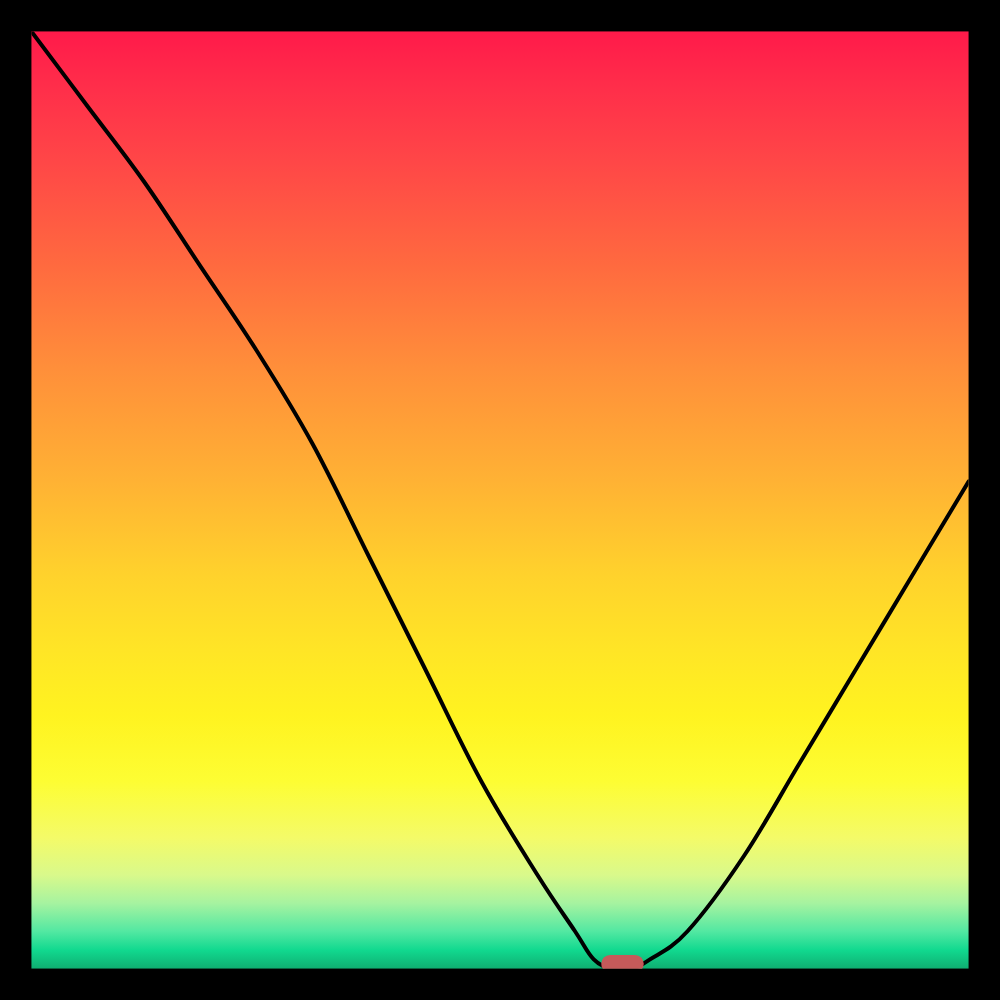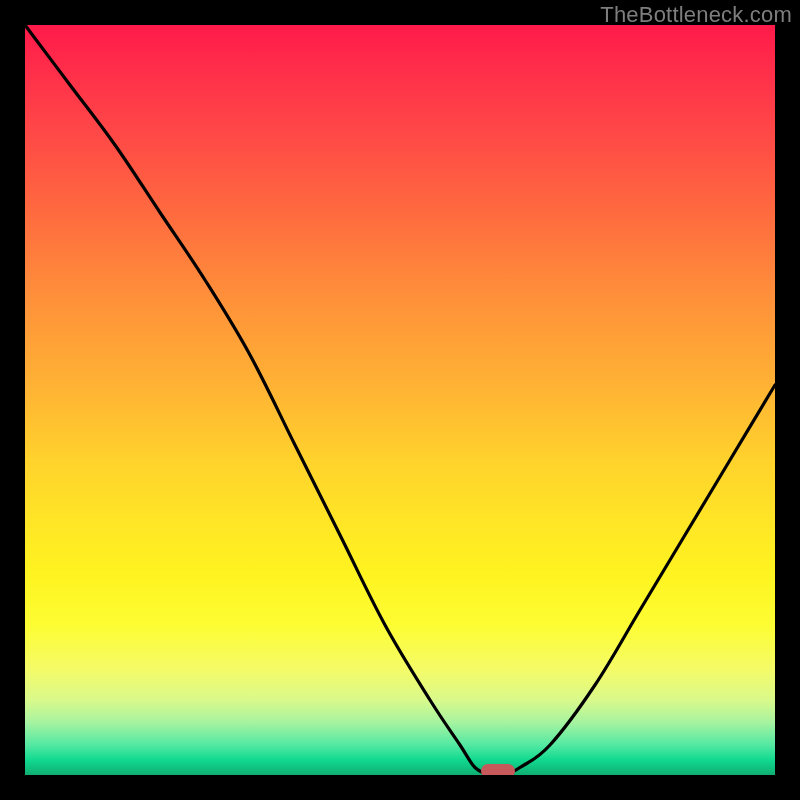--- a/index.html
+++ b/index.html
@@ -70,21 +70,20 @@
     height: 14px;
     border-radius: 7px;
     background: #c65a5a;
     transform: translate(-50%, -50%);
   }
 </style>
 </head>
 <body>
 
 <div class="frame">
-  <div class="watermark">TheBottleneck.com</div>
 
   <div class="plot-area">
     <div class="gradient"></div>
 
     <svg class="curve" viewBox="0 0 750 750" preserveAspectRatio="none">
       <path id="curve-path" d="M 0 0 C 8.1 10.799999999999999 28.8 38.400000000000006 45 60 C 61.2 81.6 73.8 97.05 90 120 C 106.2 142.95 118.8 163.2 135 187.5 C 151.2 211.8 163.8 229.35000000000002 180 255 C 196.2 280.65 208.8 300.29999999999995 225 329.99999999999994 C 241.2 359.69999999999993 253.8 387.6 270 420 C 286.2 452.4 298.8 477.6 315 510 C 331.2 542.4 343.8 570.3 360 600 C 376.2 629.7 391.5 653.4 405 675 C 418.5 696.6 426.8999999999999 707.85 434.99999999999994 720 C 443.09999999999997 732.15 444.59999999999997 737.1 450 742.5 C 455.40000000000003 747.9 459.6 748.65 465 750 C 470.4 751.35 474.6 751.35 480 750 C 485.4 748.65 486.9 747.9 495 742.5 C 503.1 737.1 511.5 734.85 525 720 C 538.5 705.15 553.8 684.3 570 660 C 586.2 635.7 598.8 612 615 585 C 631.2 558 643.8 537 660 510 C 676.2 483 688.8 462 705 435 C 721.2 408 741.9 373.5 750 360" fill="none" stroke="#000" stroke-width="3.2" stroke-linecap="round" stroke-linejoin="round"></path>
     </svg>
 
     <div id="marker" class="marker" style="left: 472.5px; top: 746.25px; background: rgb(198, 90, 90);"></div>
   </div>

